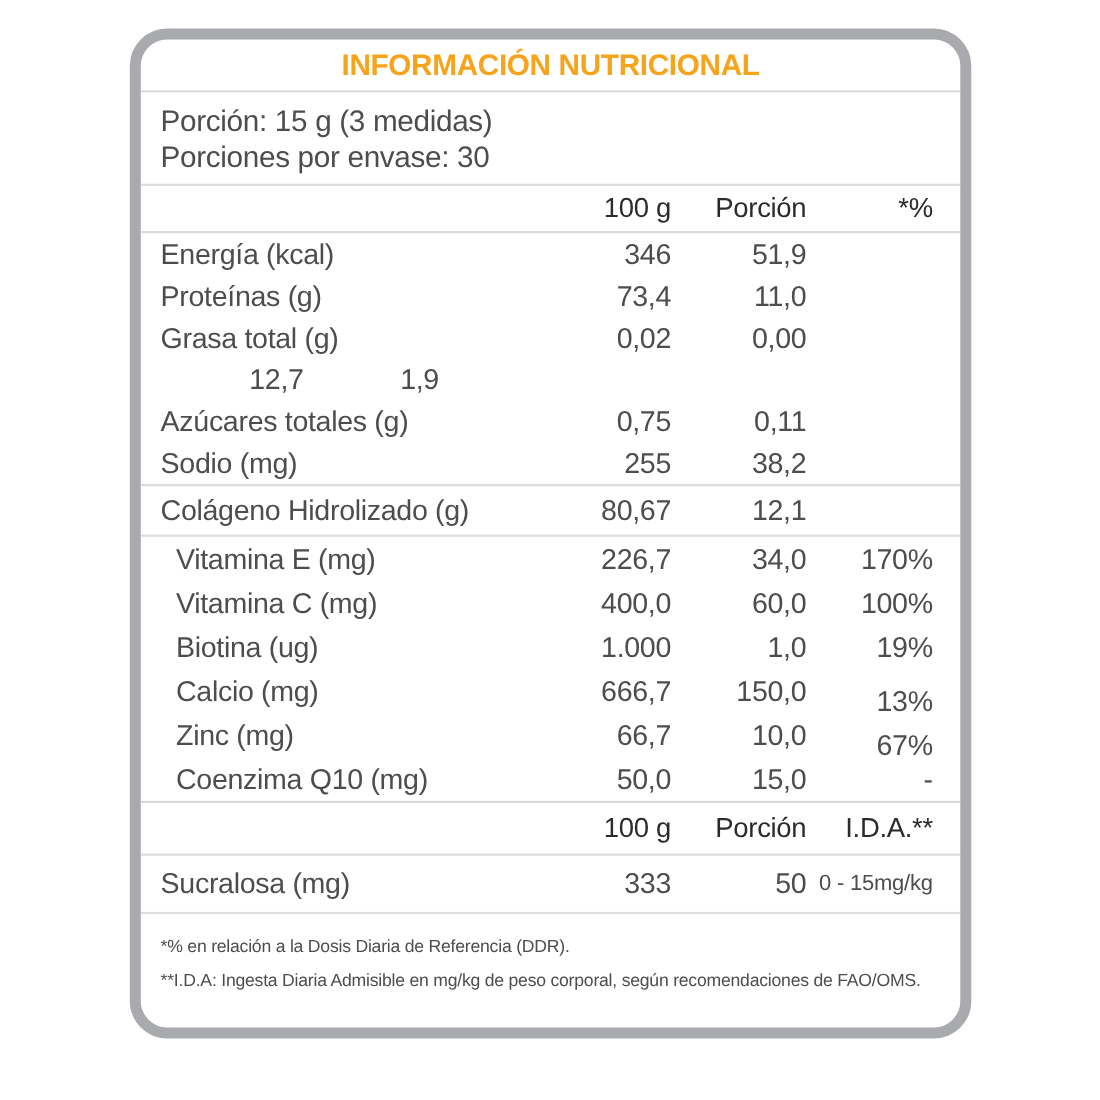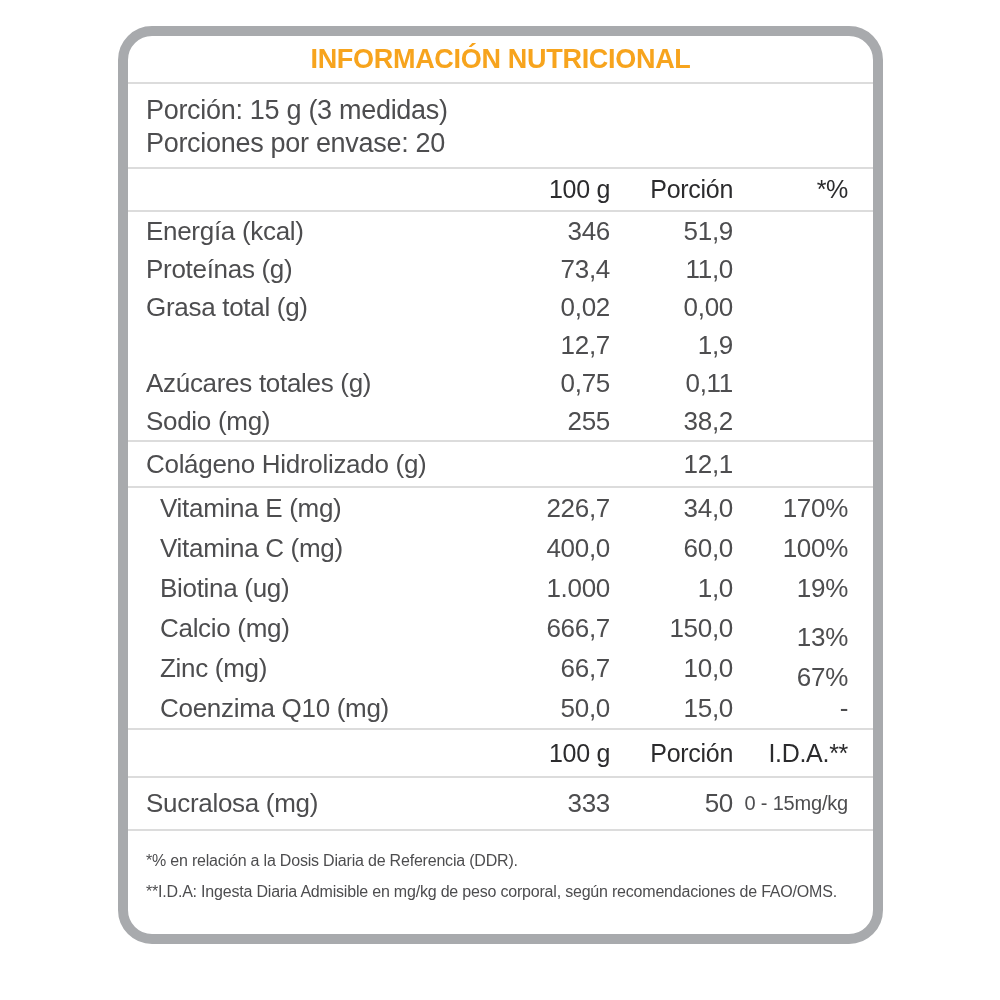--- a/index.html
+++ b/index.html
@@ -22,21 +22,21 @@
   .band-title h1{
     margin:0;font-size:27px;font-weight:bold;letter-spacing:-0.3px;
     color:#F7A41D;
   }
   .serving{
     height:85px;box-sizing:border-box;border-bottom:2px solid #DCDCDC;
     padding:10px 25px 11px 18px;font-size:27px;line-height:33px;letter-spacing:-0.3px;
   }
   .row{
     display:flex;align-items:center;
-    padding:0 25px 0 18px;font-size:26px;letter-spacing:-0.3px;justify-content:flex-end;
+    padding:0 25px 0 18px;font-size:26px;letter-spacing:-0.3px;
   }
   .row .lbl{flex:1;text-align:left;}
   .row .c1{width:130px;text-align:right;}
   .row .c2{width:123px;text-align:right;}
   .row .c3{width:115px;text-align:right;}
   .header-row{
     height:43px;box-sizing:border-box;border-bottom:2px solid #DCDCDC;
     color:#2B2B2D;font-size:25px;
   }
   .header-row.h2{height:48px;}
@@ -56,21 +56,21 @@
 <body>
 
 <div class="label-card">
 
   <div class="band-title">
     <h1>INFORMACIÓN NUTRICIONAL</h1>
   </div>
 
   <div class="serving">
     <div>Porción: 15 g (3 medidas)</div>
-    <div>Porciones por envase: 20</div>
+    <div>Porciones por envase: 30</div>
   </div>
 
   <div class="row header-row">
     <span class="lbl"></span>
     <span class="c1">100 g</span>
     <span class="c2">Porción</span>
     <span class="c3">*%</span>
   </div>
 
   <div class="section macros">
@@ -106,20 +106,21 @@
     <div class="row">
       <span class="lbl">Sodio (mg)</span>
       <span class="c1">255</span>
       <span class="c2">38,2</span>
       <span class="c3"></span>
     </div>
   </div>
 
   <div class="row collagen-row">
     <span class="lbl">Colágeno Hidrolizado (g)</span>
+    <span class="c1">80,67</span>
     <span class="c2">12,1</span>
     <span class="c3"></span>
   </div>
 
   <div class="section micros">
     <div class="row">
       <span class="lbl">Vitamina E (mg)</span>
       <span class="c1">226,7</span>
       <span class="c2">34,0</span>
       <span class="c3">170%</span>

